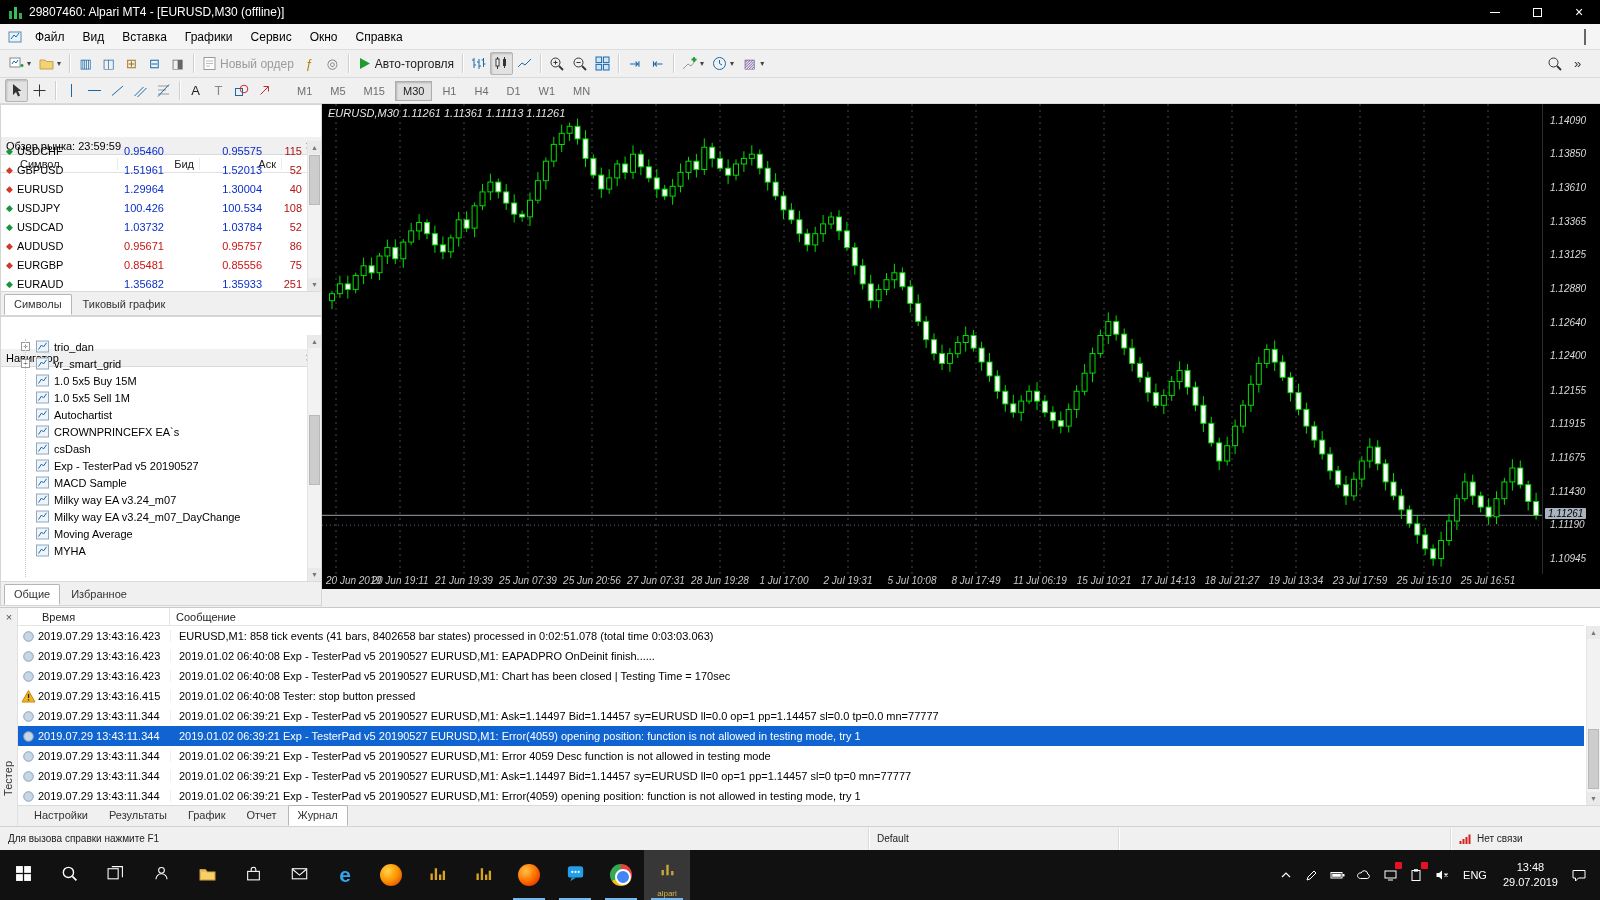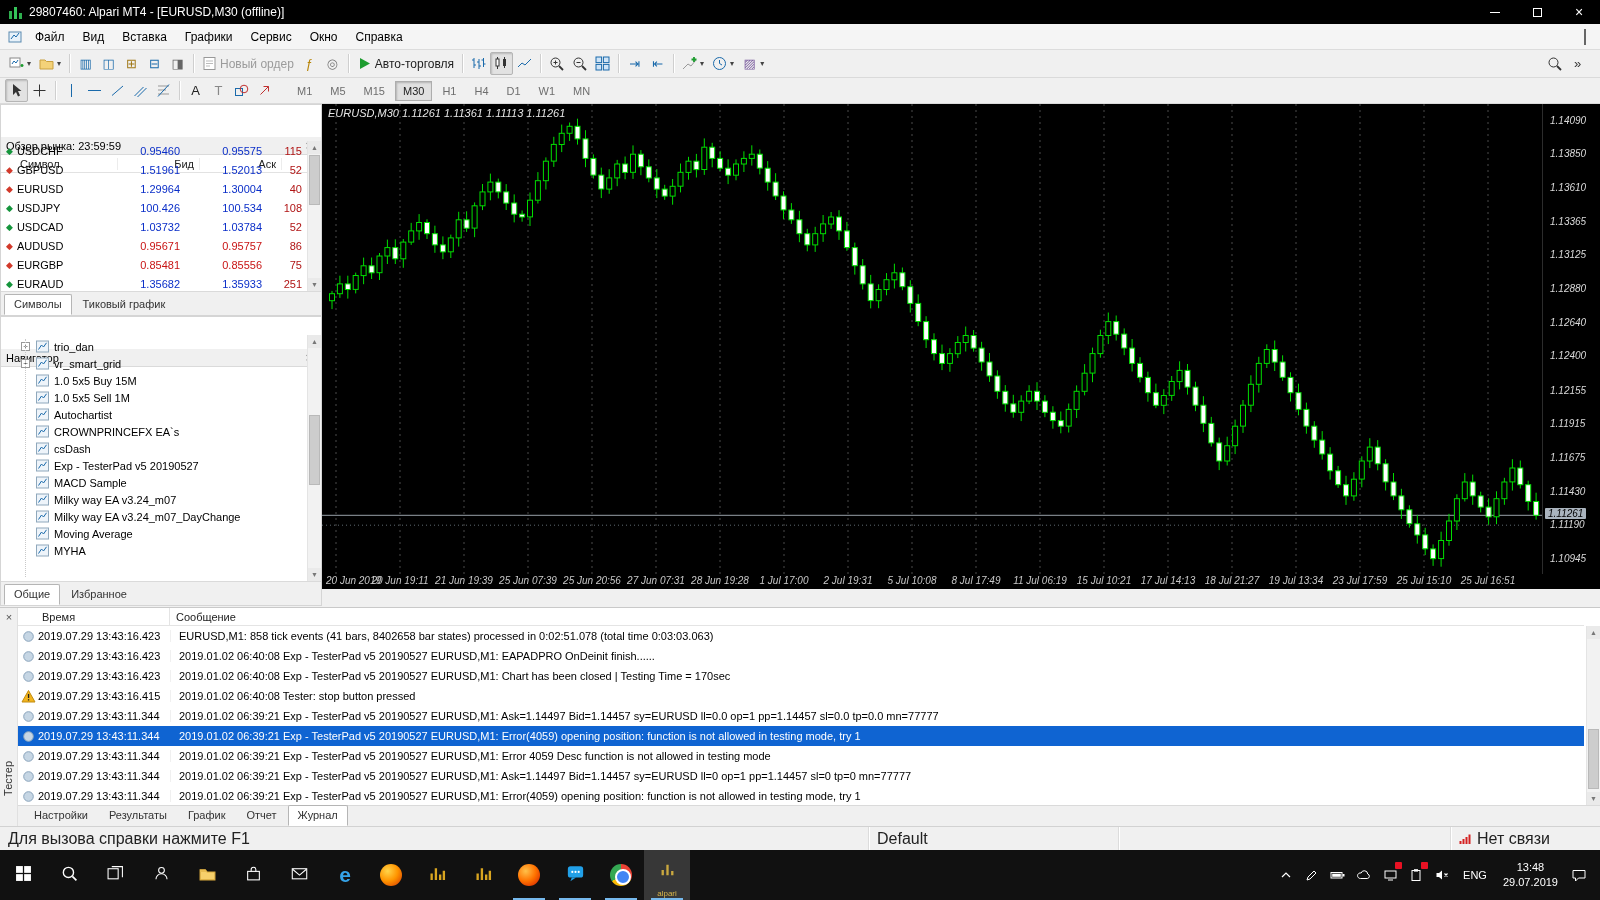--- a/index.html
+++ b/index.html
@@ -57,21 +57,21 @@
   #mw-colhead{display:flex;height:18px;border-bottom:1px solid #e2e2e2;font-size:11px;align-items:center;color:#222;justify-content:flex-end;}
   .mw-c{padding:0 5px;}
   .mw-c.sym{width:102px;}
   .mw-c.bid{width:82px;text-align:right;border-left:1px solid #ececec;}
   .mw-c.ask{width:82px;text-align:right;border-left:1px solid #ececec;}
   .mw-c.spr{width:40px;text-align:right;border-left:1px solid #ececec;}
   #mw-rows{position:absolute;top:36px;left:0;right:14px;height:152px;overflow:hidden;}
   .mw-row{display:flex;height:19px;align-items:center;font-size:11px;}
   .mw-cell{padding:0 5px;}
   .mw-cell.sym{width:102px;display:flex;align-items:center;}
-  .mw-cell.bid{width:82px;text-align:right;}
+  .mw-cell.bid{width:82px;text-align:center;}
   .mw-cell.ask{width:82px;text-align:right;}
   .mw-cell.spr{width:40px;text-align:right;color:#b01414;}
   .mw-sym-ic{font-size:9px;margin-right:4px;}
   .dir-up{color:#15953c;} .dir-down{color:#d2392a;}
   .q-up{color:#0a2ec8;} .q-down{color:#c81414;}
 
   #navigator{left:0;top:316px;width:322px;height:290px;}
   #nav-tree{position:absolute;top:18px;bottom:24px;left:0;right:14px;overflow:hidden;font-size:11px;padding-top:3px;}
   .nav-row{display:flex;align-items:center;height:17px;padding-left:20px;white-space:nowrap;}
   .nav-plus{width:9px;height:9px;border:1px solid #999;background:#fff;font-size:8px;line-height:7px;
@@ -124,21 +124,21 @@
   .t-time{width:132px;flex:none;}
   .t-msg{padding-left:8px;border-left:1px solid #f0f0f0;white-space:nowrap;overflow:hidden;}
   .t-row.selected{background:#0f64d2;color:#fff;}
   .t-row.selected .t-msg{border-left-color:#0f64d2;}
   #terminal-tabs{position:absolute;left:18px;right:0;bottom:0;height:21px;background:#f0f0f0;
                  border-top:1px solid #dadada;display:flex;align-items:flex-end;font-size:11px;padding-left:6px;}
   #terminal-scroll{top:18px;bottom:21px;}
 
   
   #statusbar{position:absolute;left:0;top:826px;width:100%;height:24px;background:#f0f0f0;
-             border-top:1px solid #d2d2d2;display:flex;align-items:stretch;font-size:16px;color:#222;}
+             border-top:1px solid #d2d2d2;display:flex;align-items:stretch;font-size:10px;color:#222;}
   .sb-seg{display:flex;align-items:center;padding:0 8px;border-left:1px solid #dcdcdc;box-shadow:inset 1px 0 0 #fff;}
   #sb-help{border-left:none;width:868px;box-shadow:none;}
   #sb-profile{width:250px;}
   #sb-fill{flex:1;}
   #sb-conn{width:150px;gap:5px;}
 
   
   #taskbar{position:absolute;left:0;top:850px;width:100%;height:50px;background:#111;display:flex;
            align-items:stretch;color:#fff;}
   .tk-cell{width:46px;display:flex;align-items:center;justify-content:center;position:relative;flex:none;}

